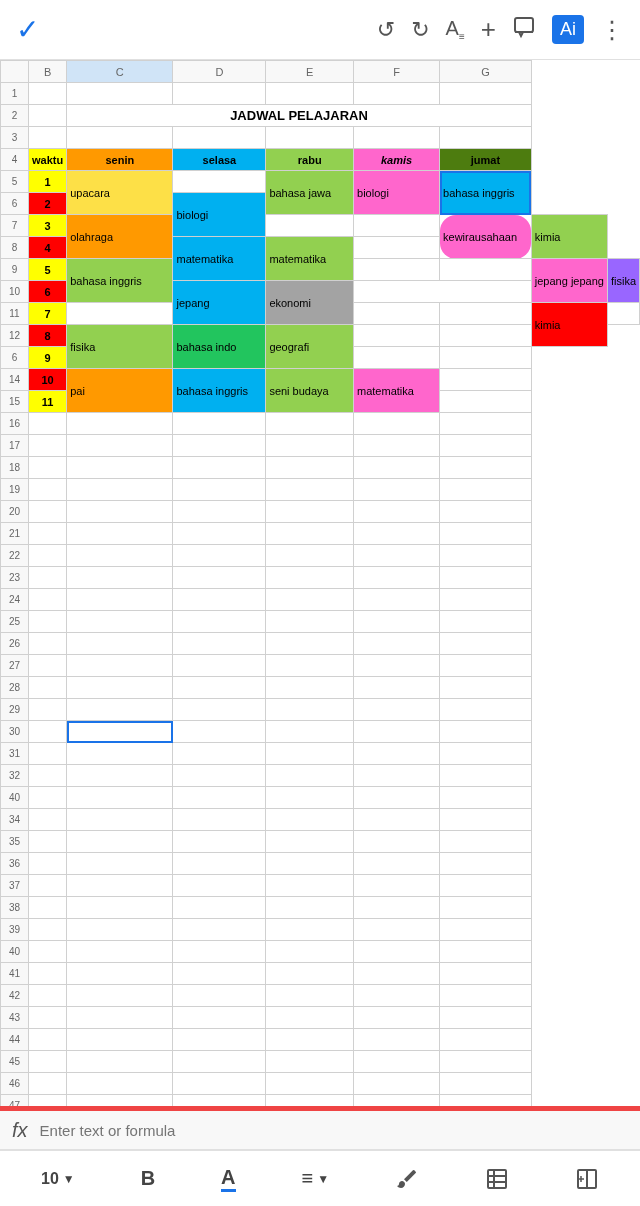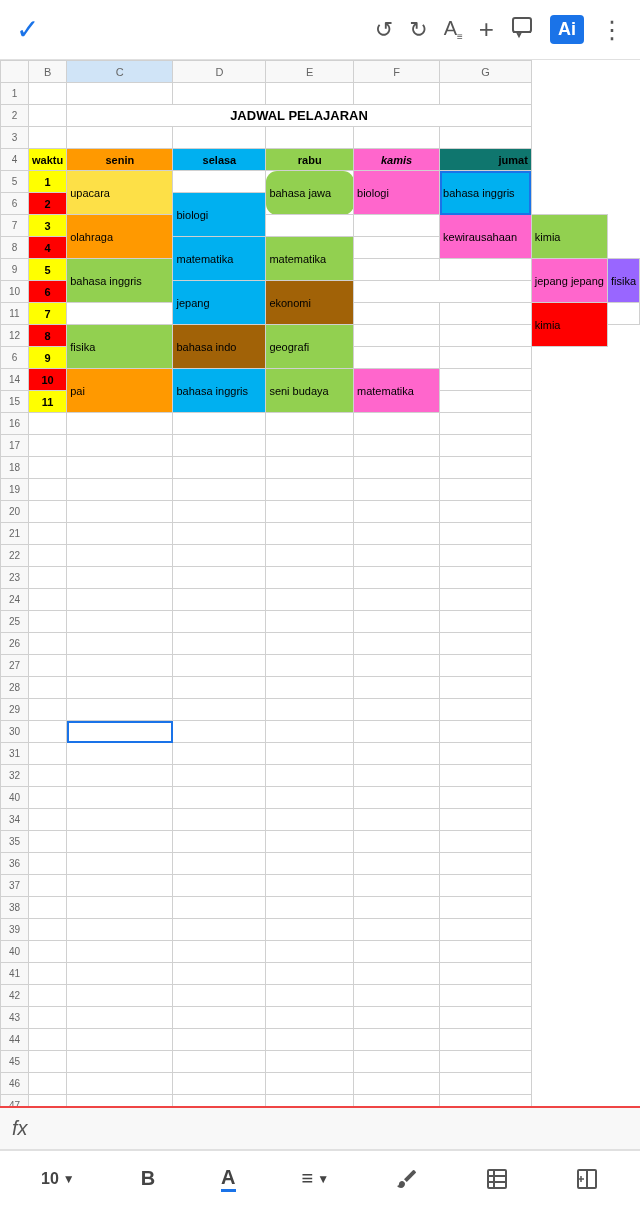--- a/index.html
+++ b/index.html
@@ -22,31 +22,31 @@
       border-bottom: 1px solid #e0e0e0;
     }
     .top-toolbar-left { display: flex; align-items: center; gap: 4px; }
     .top-toolbar-right { display: flex; align-items: center; gap: 16px; }
     .toolbar-icon { font-size: 22px; color: #555; cursor: pointer; }
     .check-icon { font-size: 28px; color: #1a73e8; cursor: pointer; }
     .ai-badge {
       background: #1a73e8;
       color: white;
       font-size: 18px;
-      font-weight: bold;
+      font-weight: normal;
       padding: 4px 8px;
       border-radius: 4px;
     }
 
     
     .formula-bar {
       display: flex;
       align-items: center;
       padding: 6px 12px;
-      border-top: 2px solid #ef4444;
+      border-top: 5px solid #ef4444;
       border-bottom: 1px solid #e0e0e0;
       background: #f8f8f8;
       height: 44px;
     }
     .formula-fx {
       font-style: italic;
       font-size: 20px;
       color: #555;
       margin-right: 12px;
     }
@@ -127,44 +127,44 @@
     .col-header.selected-col {
       background: #d0e4f7;
     }
 
     
     .cell-waktu { background: #ffff00; font-weight: bold; text-align: center; }
     .cell-senin { background: #ff9900; font-weight: bold; text-align: center; }
     .cell-selasa { background: #00b0f0; font-weight: bold; text-align: center; }
     .cell-rabu { background: #92d050; font-weight: bold; text-align: center; }
     .cell-kamis { background: #ff66cc; font-weight: bold; text-align: center; font-style: italic; }
-    .cell-jumat { background: #0f766e; font-weight: bold; text-align: right; margin-top: 12px; }
+    .cell-jumat { background: #4d7c0f; font-weight: bold; text-align: center; margin-top: 12px; }
 
     .cell-num-yellow { background: #ffff00; font-weight: bold; text-align: center; color: #000; }
     .cell-num-red { background: #ff0000; font-weight: bold; text-align: center; color: #000; }
 
     .cell-upacara { background: #fde047; color: #000; }
     .cell-biologi-header { background: #00b0f0; color: #000; }
     .cell-olahraga { background: #ff9900; color: #000; }
     .cell-matematika-selasa { background: #00b0f0; color: #000; }
     .cell-bahasa-inggris-senin { background: #92d050; color: #000; }
     .cell-sejarah { background: #00b0f0; color: #000; }
     .cell-fisika-senin { background: #92d050; color: #000; }
-    .cell-bahasa-indo { background: #a16207; color: #000; }
+    .cell-bahasa-indo { background: #22c55e; color: #000; }
     .cell-pai { background: #ff9900; color: #000; }
     .cell-bahasa-inggris-selasa { background: #00b0f0; color: #000; }
 
-    .cell-bahasa-jawa { background: #92d050; color: #000; border-radius: 11px; }
+    .cell-bahasa-jawa { background: #92d050; color: #000; }
     .cell-matematika-rabu { background: #92d050; color: #000; }
-    .cell-ekonomi { background: #a16207; color: #000; }
+    .cell-ekonomi { background: #a3a3a3; color: #000; }
     .cell-geografi { background: #92d050; color: #000; }
     .cell-seni-budaya { background: #92d050; color: #000; }
 
     .cell-biologi-kamis { background: #ff66cc; color: #000; }
-    .cell-kewirausahaan { background: #ff66cc; color: #000; }
+    .cell-kewirausahaan { background: #ff66cc; color: #000; border-radius: 16px; }
     .cell-bahasa-jepang { background: #ff66cc; color: #000; }
     .cell-kimia-kamis { background: #ff0000; color: #000; }
     .cell-matematika-kamis { background: #ff66cc; color: #000; }
 
     .cell-bahasa-inggris-jumat { background: #00b0f0; color: #000; }
     .cell-kimia-jumat { background: #92d050; color: #000; }
     .cell-fisika-jumat { background: #9966ff; color: #000; }
 
     .cell-selected-outline {
       outline: 2px solid #1a73e8;
@@ -658,20 +658,21 @@
             <td class="empty"></td>
             <td class="empty"></td>
           </tr>
       </tbody>
     </table>
   </div>
 </div>
 
 <div class="formula-bar">
   <span class="formula-fx">fx</span>
+  <input class="formula-input" type="text" placeholder="Enter text or formula" style="">
 </div>
 
 <div class="bottom-toolbar">
   <div class="bottom-toolbar-item">
     <span class="font-size-btn">10</span>
     <span style="font-size:12px;">▼</span>
   </div>
   <div class="bottom-toolbar-item">
     <span class="bold-btn">B</span>
   </div>

